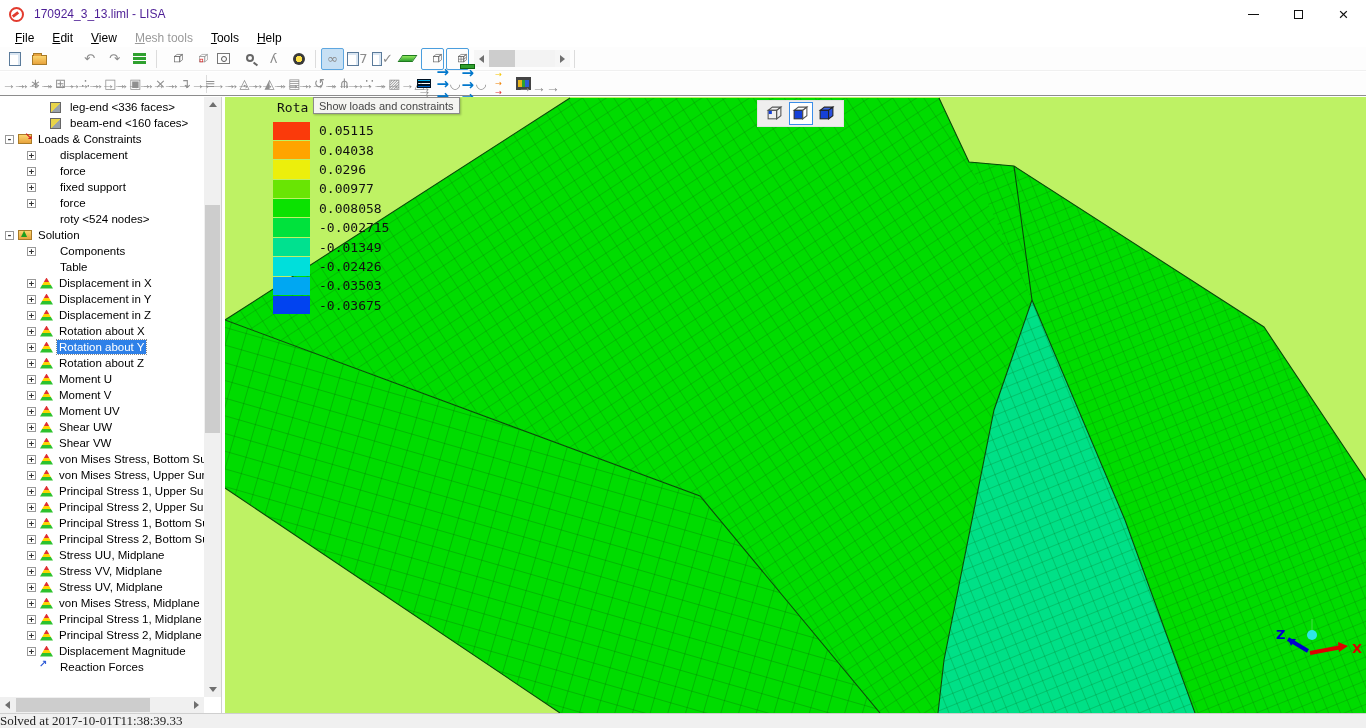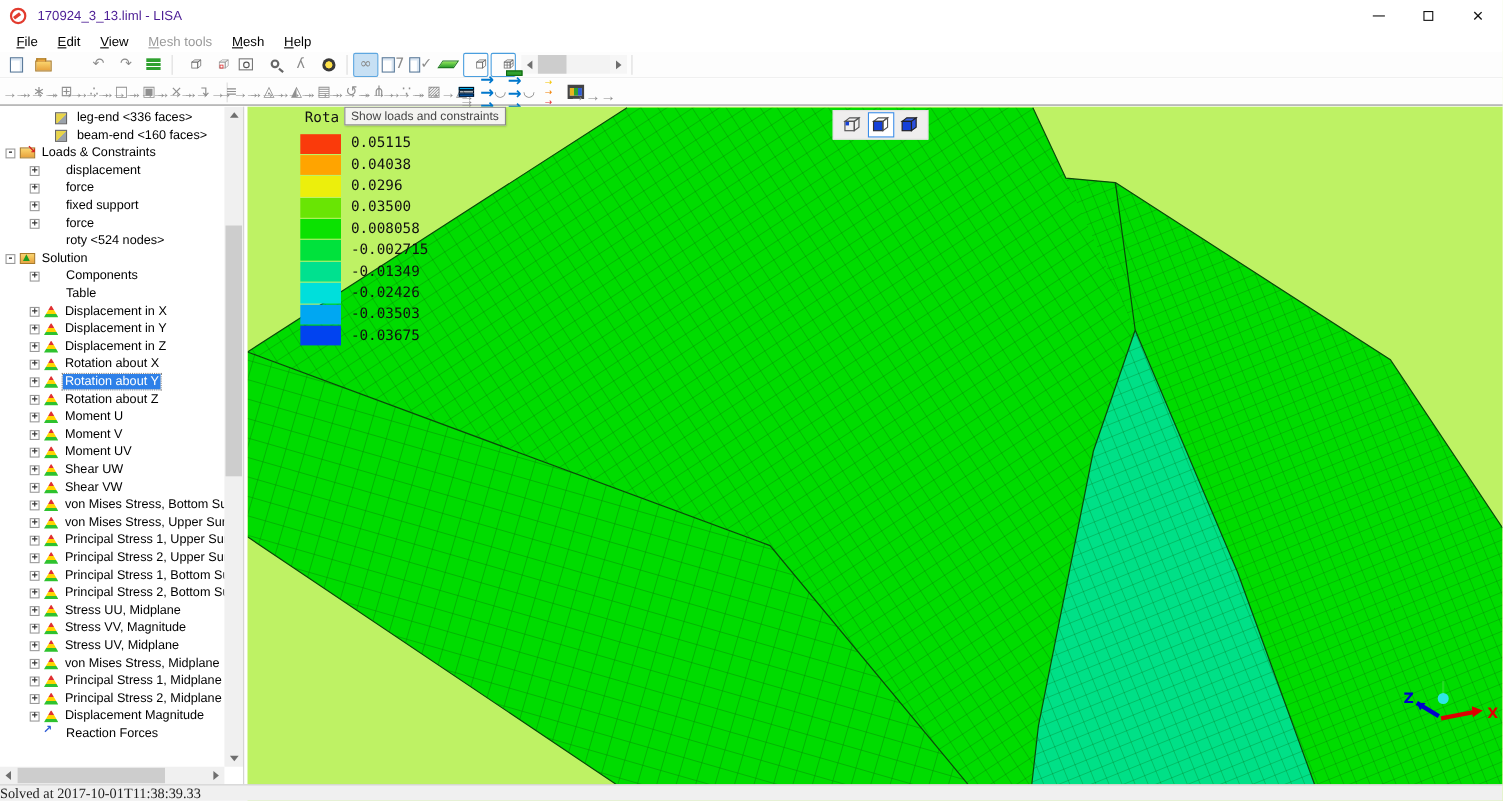--- a/index.html
+++ b/index.html
@@ -140,21 +140,21 @@
 <div class="menubar">
 
     <div class="menu-item">File</div>
 
     <div class="menu-item">Edit</div>
 
     <div class="menu-item">View</div>
 
     <div class="menu-item disabled">Mesh tools</div>
 
-    <div class="menu-item">Mesh</div>
+    <div class="menu-item">Tools</div>
 
     <div class="menu-item">Help</div>
   </div>
 
 <div class="toolbar toolbar1">
   <div style="display:flex;align-items:center;">
 
       <div class="tb">
         <span class="ic page">
           <i></i>
@@ -612,21 +612,21 @@
 
         <div class="trow ind1">
           <span class="exp">+</span>
           <span class="ti contour"></span>
           <span class="tlabel">Stress UU, Midplane</span>
         </div>
 
         <div class="trow ind1">
           <span class="exp">+</span>
           <span class="ti contour"></span>
-          <span class="tlabel">Stress VV, Magnitude</span>
+          <span class="tlabel">Stress VV, Midplane</span>
         </div>
 
         <div class="trow ind1">
           <span class="exp">+</span>
           <span class="ti contour"></span>
           <span class="tlabel">Stress UV, Midplane</span>
         </div>
 
         <div class="trow ind1">
           <span class="exp">+</span>
@@ -720,21 +720,21 @@
           <span class="lg-val">0.04038</span>
         </div>
 
         <div class="lg-row">
           <span class="lg-sw" style="background: rgb(236, 239, 12);"></span>
           <span class="lg-val">0.0296</span>
         </div>
 
         <div class="lg-row">
           <span class="lg-sw" style="background: rgb(105, 229, 4);"></span>
-          <span class="lg-val">0.03500</span>
+          <span class="lg-val">0.00977</span>
         </div>
 
         <div class="lg-row">
           <span class="lg-sw" style="background: rgb(11, 226, 1);"></span>
           <span class="lg-val">0.008058</span>
         </div>
 
         <div class="lg-row">
           <span class="lg-sw" style="background: rgb(0, 226, 60);"></span>
           <span class="lg-val">-0.002715</span>

